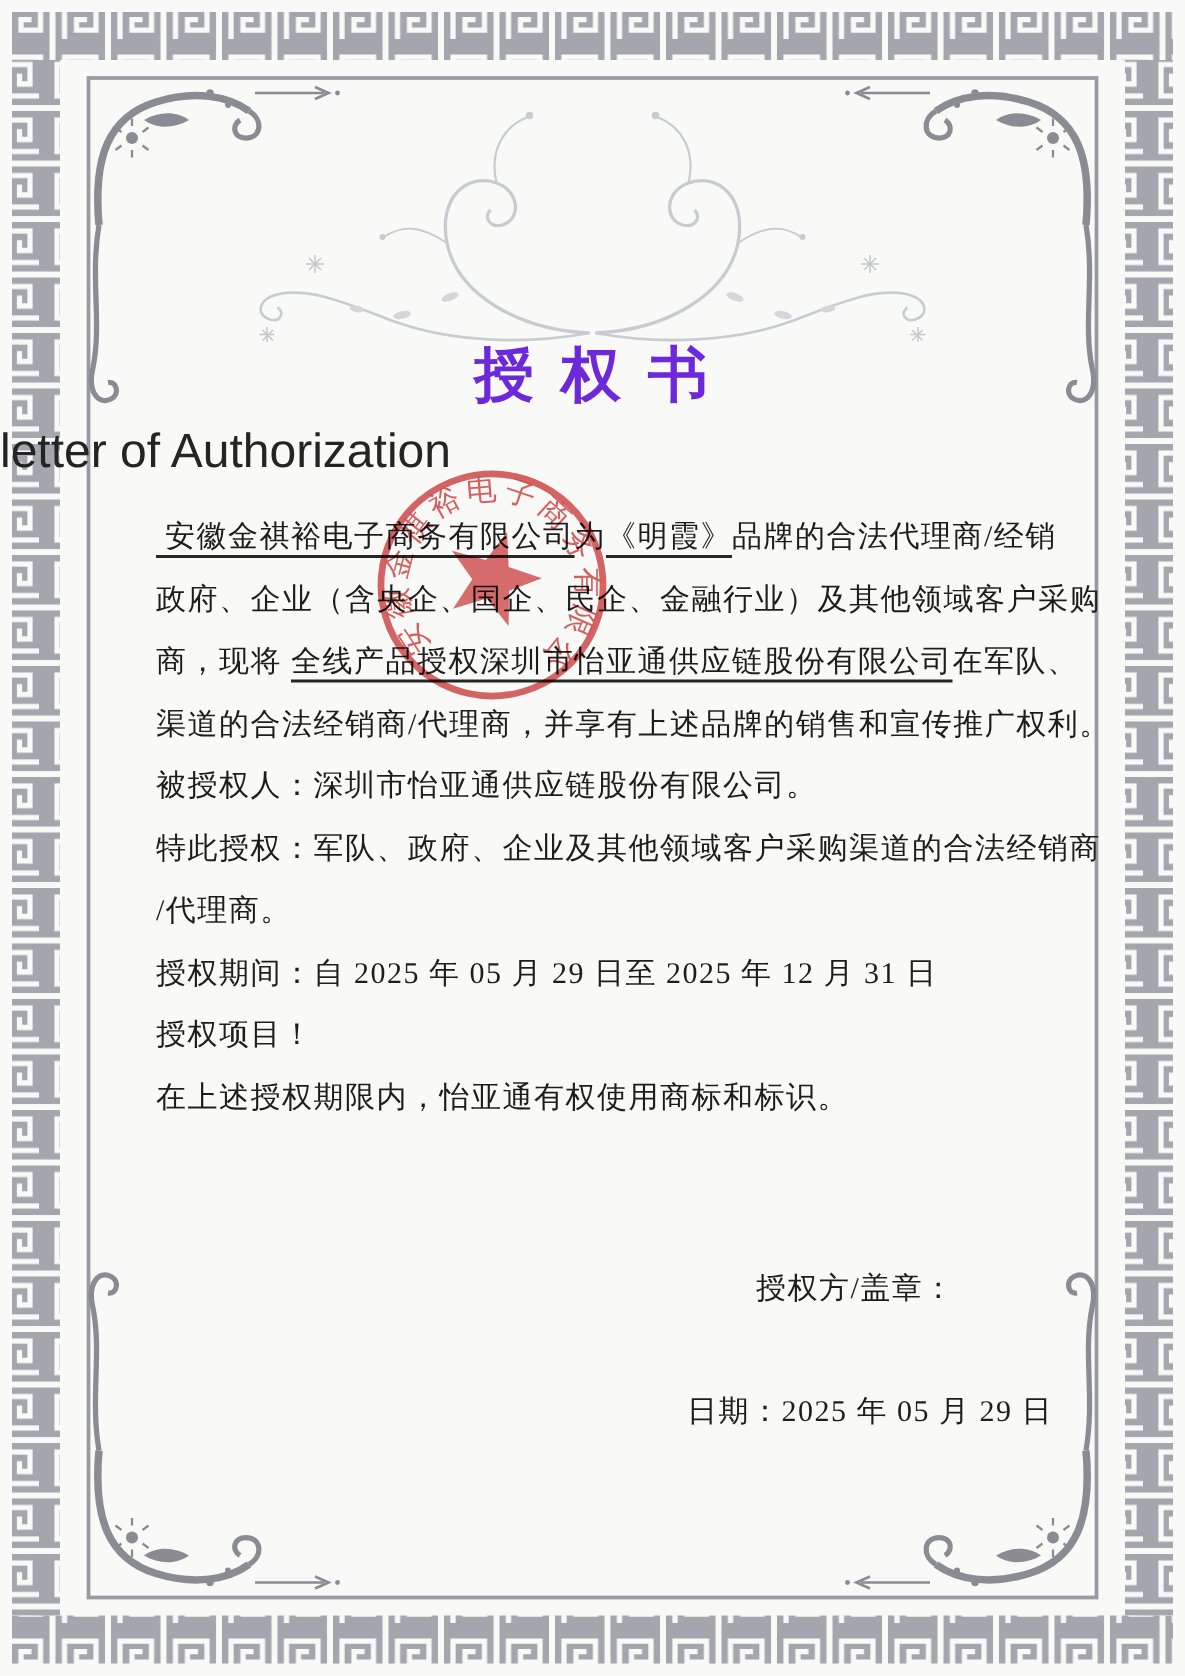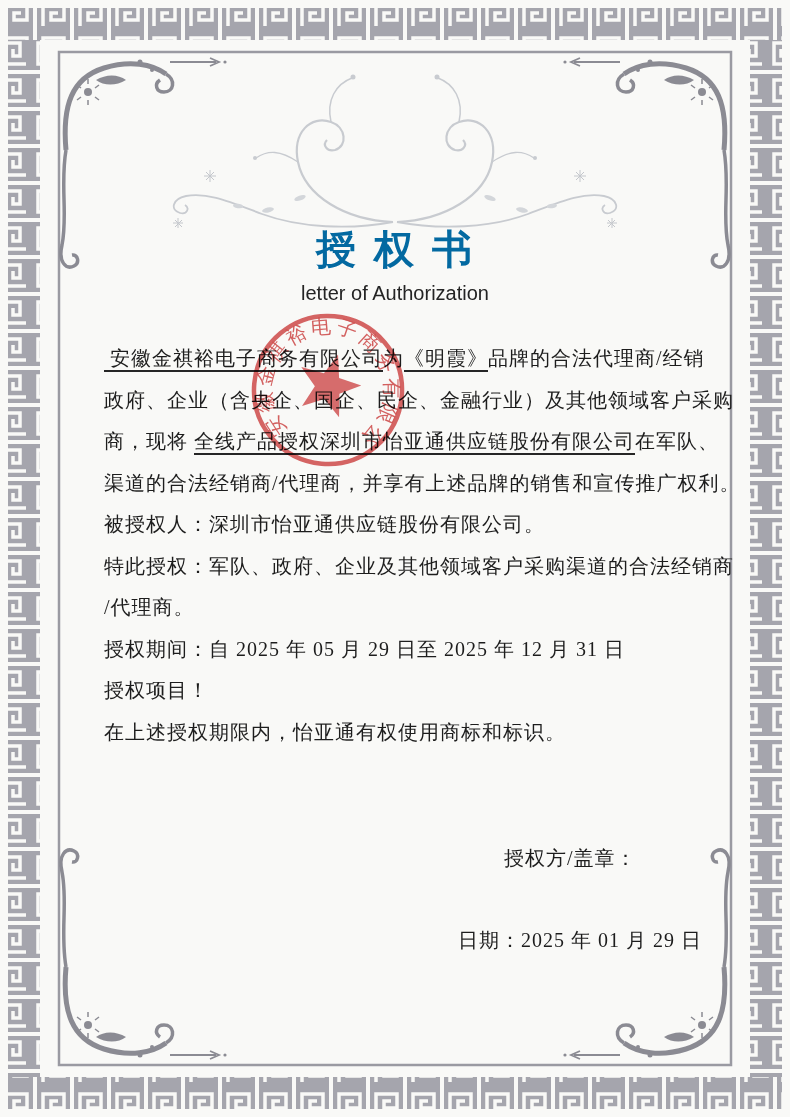--- a/index.html
+++ b/index.html
@@ -7,26 +7,26 @@
     width:790px;height:1117px;position:relative;overflow:hidden;
     background:#f9f9f7;
     font-family:"Liberation Serif","DejaVu Serif",serif;
     color:#1d1d1d;
   }
   .deco-layer{position:absolute;left:0;top:0;width:790px;height:1117px;z-index:0;pointer-events:none;}
   .content{position:absolute;left:0;top:0;width:790px;height:1117px;z-index:1;}
   .title{
     position:absolute;left:0;top:222px;width:790px;text-align:center;
     font-family:"DejaVu Sans","Liberation Sans",sans-serif;
-    font-weight:700;font-size:40px;letter-spacing:2px;color:#0369a1;
+    font-weight:700;font-size:40px;letter-spacing:2px;color:#6d28d9;
   }
   .subtitle{
-    position:absolute;left:0;top:282px;width:790px;text-align:center;
+    position:absolute;left:0;top:282px;width:790px;
     font-family:"Liberation Sans","DejaVu Sans",sans-serif;
-    font-size:20px;color:#242424;
+    font-size:32px;color:#242424;
   }
   .body-text{
     position:absolute;left:88px;top:338px;width:640px;
     font-size:20px;line-height:41.5px;letter-spacing:1px;margin-left:16px;
   }
   .body-text .line{white-space:nowrap;}
   .u{border-bottom:2px solid #262626;padding-bottom:1px;}
   .sign-label{position:absolute;left:463px;top:845px;font-size:20px;letter-spacing:1px;margin-left:41px;}
   .date-line{position:absolute;left:458px;top:927px;font-size:20px;letter-spacing:1px;}
   .stamp{
@@ -110,21 +110,21 @@
     <div class="line"><span>渠道的合法经销商/代理商，并享有上述品牌的销售和宣传推广权利。</span></div>
     <div class="line"><span>被授权人：深圳市怡亚通供应链股份有限公司。</span></div>
     <div class="line"><span>特此授权：军队、政府、企业及其他领域客户采购渠道的合法经销商</span></div>
     <div class="line"><span>/代理商。</span></div>
     <div class="line"><span>授权期间：自 2025 年 05 月 29 日至 2025 年 12 月 31 日</span></div>
     <div class="line"><span>授权项目！</span></div>
     <div class="line"><span>在上述授权期限内，怡亚通有权使用商标和标识。</span></div>
   </div>
 
   <div class="sign-label">授权方/盖章：</div>
-  <div class="date-line">日期：2025 年 01 月 29 日</div>
+  <div class="date-line">日期：2025 年 05 月 29 日</div>
 </div>
 
 <svg class="stamp" viewBox="0 0 790 1117" xmlns="http://www.w3.org/2000/svg">
   <g transform="rotate(5 328 390)">
     <circle cx="328" cy="390" r="74" fill="none" stroke="#cf3d3d" stroke-width="4.5" opacity="0.9"></circle>
     <polygon opacity="0.85" fill="#cf3d3d" points="334.9,353.7 338.0,377.0 360.8,382.6 339.7,392.8 341.4,416.2 325.2,399.2 303.5,408.1 314.6,387.4 299.4,369.5 322.5,373.7"></polygon>
     <path id="sealArc" d="M 299.5 439.4 A 57 57 0 1 1 356.5 439.4" fill="none" stroke="none"></path>
     <text font-family="DejaVu Serif, serif" font-size="20" letter-spacing="3.5" fill="#cf3d3d" opacity="0.92">
       <textPath href="#sealArc" startOffset="10">安徽金祺裕电子商务有限公司</textPath>
     </text>

